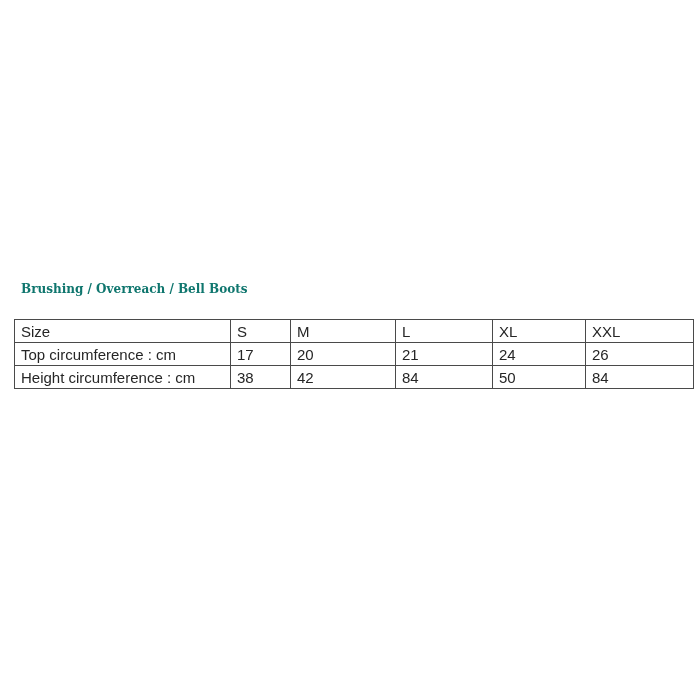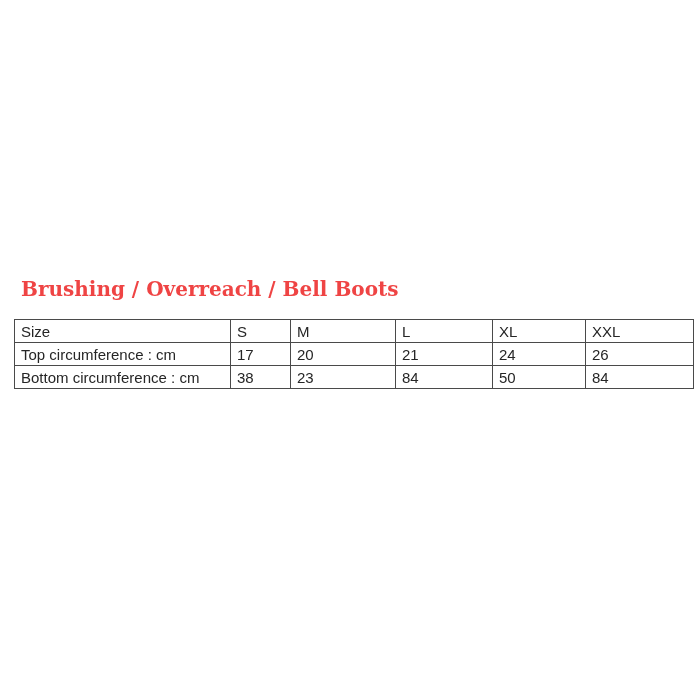--- a/index.html
+++ b/index.html
@@ -14,24 +14,24 @@
     height: 700px;
     background: #ffffff;
     overflow: hidden;
   }
   .title {
     position: absolute;
     left: 21px;
     top: 277px;
     margin: 0;
     font-family: "DejaVu Serif", serif;
-    font-size: 20px;
+    font-size: 12px;
     line-height: 24px;
     font-weight: bold;
-    color: #ef4444;
+    color: #0f766e;
     white-space: nowrap;
   }
   .size-table {
     position: absolute;
     left: 14px;
     top: 319px;
     width: 679px;
     border-collapse: collapse;
     table-layout: fixed;
     font-family: "Liberation Sans", sans-serif;
@@ -79,23 +79,23 @@
     <tbody>
       <tr>
         <td>Top circumference : cm</td>
         <td>17</td>
         <td>20</td>
         <td>21</td>
         <td>24</td>
         <td>26</td>
       </tr>
       <tr>
-        <td>Bottom circumference : cm</td>
+        <td>Height circumference : cm</td>
         <td>38</td>
-        <td>23</td>
+        <td>42</td>
         <td>84</td>
         <td>50</td>
         <td>84</td>
       </tr>
     </tbody>
   </table>
 
 </div>
 
 </body></html>

